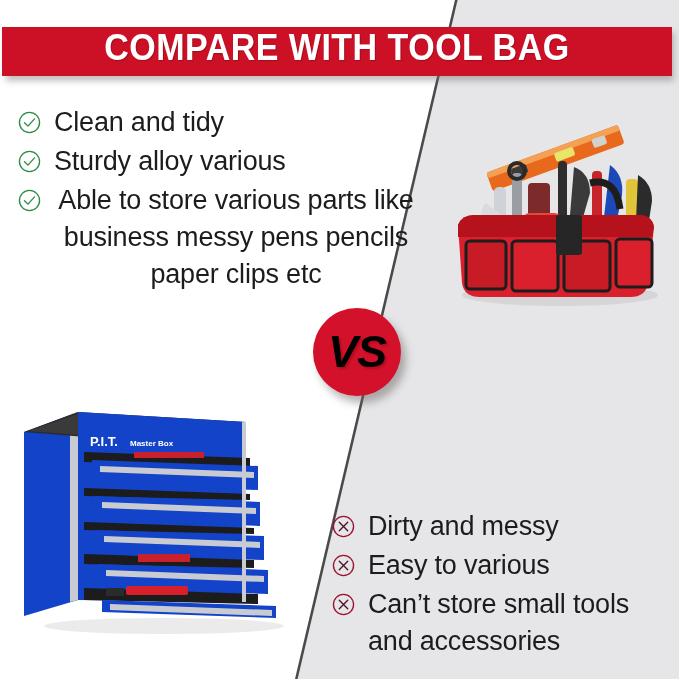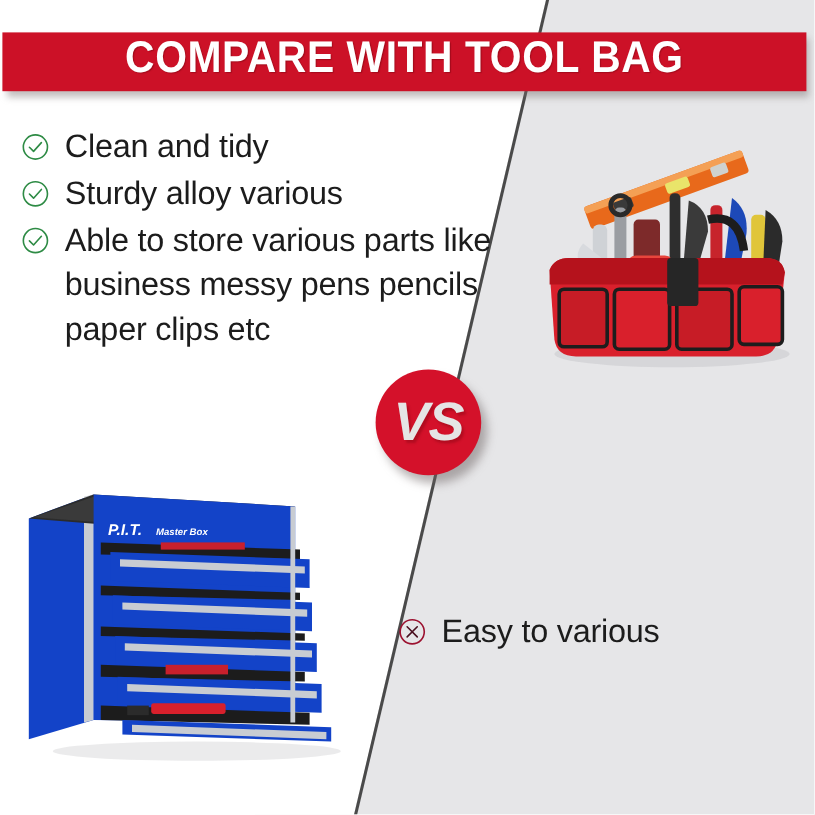--- a/index.html
+++ b/index.html
@@ -64,21 +64,21 @@
     letter-spacing: 0.5px;
     transform: scaleX(0.92);
     white-space: nowrap;
     text-shadow: 1px 1px 1px rgba(90,0,10,0.35);
   }
 
   
   .list {
     position: absolute;
   }
-  .list.pros { left: 18px; top: 104px; width: 400px; }
+  .list.pros { left: 18px; top: 104px; width: 400px; text-align: center; }
   .list.cons { left: 332px; top: 508px; width: 340px; }
 
   .list-item {
     display: flex;
     align-items: flex-start;
     margin-bottom: 2px;
   }
   .badge {
     flex: 0 0 auto;
     width: 23px;
@@ -112,30 +112,30 @@
     top: 308px;
     width: 88px;
     height: 88px;
     border-radius: 50%;
     background: #d4112a;
     display: flex;
     align-items: center;
     justify-content: center;
   }
   .vs-text {
-    color: #e5e5e5;
+    color: #000000;
     font-size: 45px;
     font-weight: bold;
     font-style: italic;
     letter-spacing: -1px;
     text-shadow: 2px 2px 2px rgba(100,0,10,0.3);
   }
 
   
-  .photo { position: absolute; font-style: italic; }
+  .photo { position: absolute; }
   .photo-toolbag { left: 440px; top: 95px; width: 232px; height: 215px; }
   .photo-toolchest { left: 14px; top: 404px; width: 288px; height: 232px; }
   .photo svg { display: block; width: 100%; height: 100%; }
 </style>
 </head>
 <body>
 
 <div id="infographic">
 
   <div class="bg-left"></div>
@@ -178,21 +178,39 @@
   </div>
 
   <div class="list cons">
     <div class="list-item">
       <span class="badge">
         <svg viewBox="0 0 24 24">
           <circle cx="12" cy="12" r="10.5" fill="none" stroke="#9c1230" stroke-width="1.4"></circle>
           <path d="M7.6 7.6 L16.4 16.4 M16.4 7.6 L7.6 16.4" fill="none" stroke="#4a1020" stroke-width="1.4" stroke-linecap="round"></path>
         </svg>
       </span>
+      <span class="item-text">Dirty and messy</span>
+    </div>
+    <div class="list-item">
+      <span class="badge">
+        <svg viewBox="0 0 24 24">
+          <circle cx="12" cy="12" r="10.5" fill="none" stroke="#9c1230" stroke-width="1.4"></circle>
+          <path d="M7.6 7.6 L16.4 16.4 M16.4 7.6 L7.6 16.4" fill="none" stroke="#4a1020" stroke-width="1.4" stroke-linecap="round"></path>
+        </svg>
+      </span>
       <span class="item-text">Easy to various</span>
+    </div>
+    <div class="list-item">
+      <span class="badge">
+        <svg viewBox="0 0 24 24">
+          <circle cx="12" cy="12" r="10.5" fill="none" stroke="#9c1230" stroke-width="1.4"></circle>
+          <path d="M7.6 7.6 L16.4 16.4 M16.4 7.6 L7.6 16.4" fill="none" stroke="#4a1020" stroke-width="1.4" stroke-linecap="round"></path>
+        </svg>
+      </span>
+      <span class="item-text">Can’t store small tools and accessories</span>
     </div>
   </div>
 
   <div class="photo photo-toolbag">
     <svg viewBox="0 0 232 215">
       <ellipse cx="120" cy="200" rx="98" ry="11" fill="#c9c9cc" opacity="0.55"></ellipse>
 
       <g transform="rotate(-20 120 70)">
         <rect x="48" y="52" width="140" height="20" rx="3" fill="#e8691b"></rect>
         <rect x="48" y="52" width="140" height="6" rx="2" fill="#f4a055"></rect>

